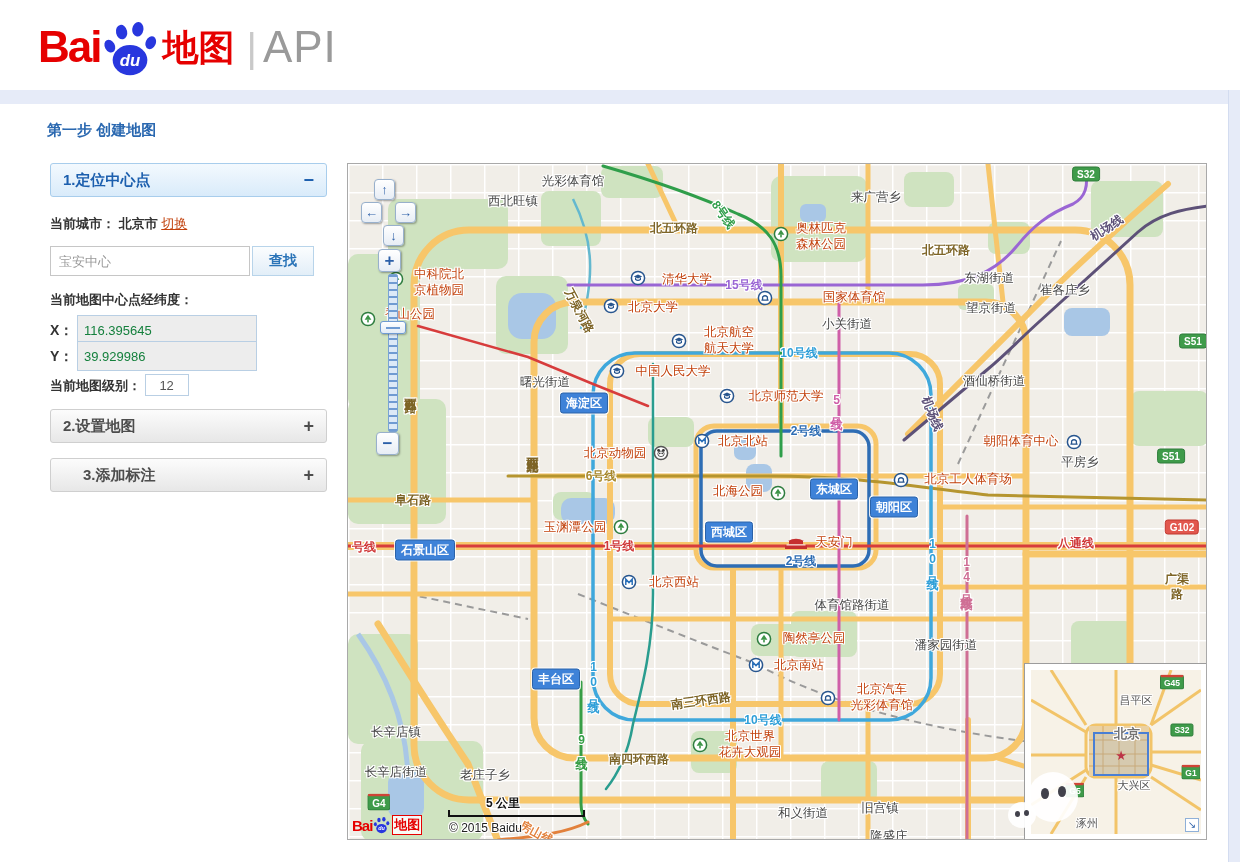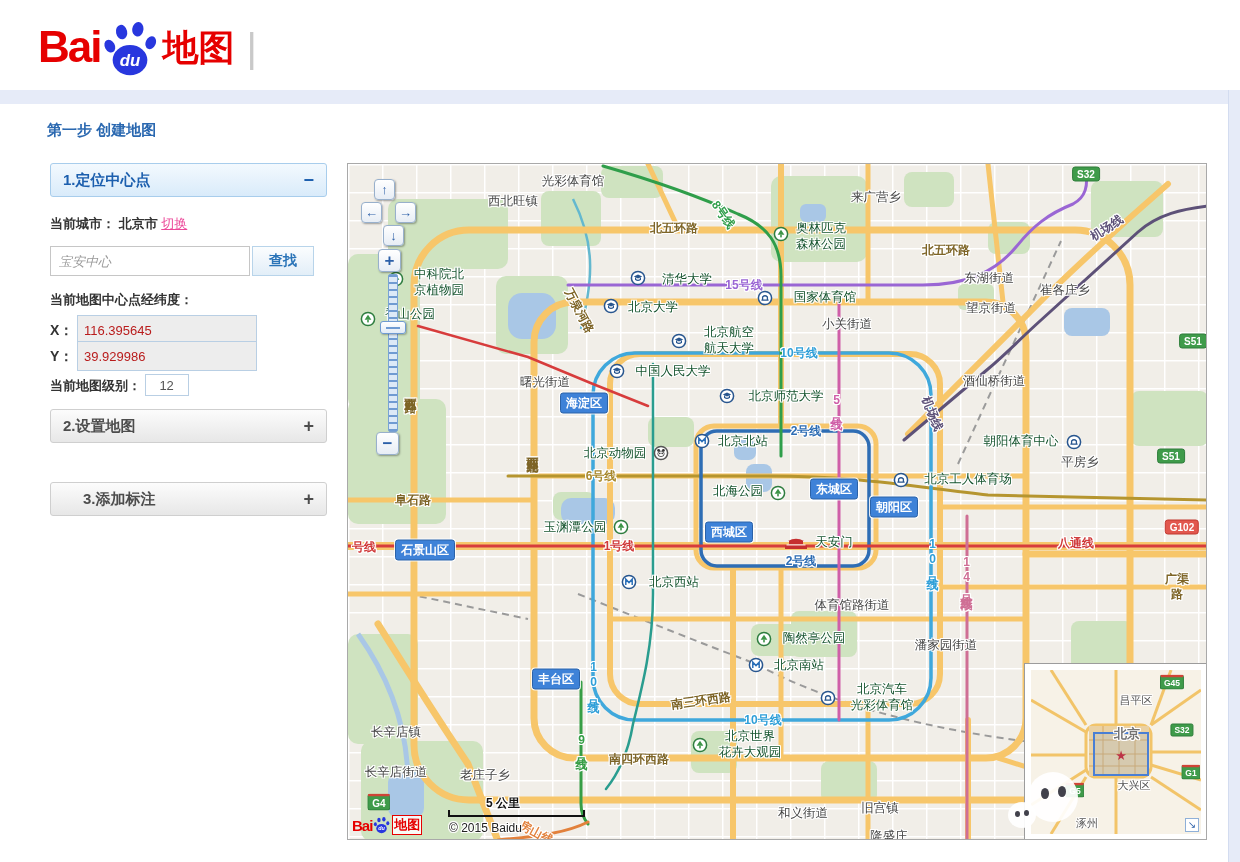--- a/index.html
+++ b/index.html
@@ -20,37 +20,37 @@
   .step-title{position:absolute;left:47px;top:121px;font-size:15px;font-weight:bold;color:#2a68b0;}
 
   
   .panel-hd{position:absolute;left:50px;width:277px;height:34px;border-radius:3px;display:flex;align-items:center;justify-content:space-between;padding:0 12px;cursor:pointer;}
   .panel-hd.blue{background:linear-gradient(#f3f9fe,#d9ebfa);border:1px solid #a8cdec;color:#1c5fae;}
   .panel-hd.gray{background:linear-gradient(#fcfcfc,#e7e7e7);border:1px solid #cfcfcf;color:#4d4d4d;}
   .panel-hd .t{font-size:15px;font-weight:bold;}
   .panel-hd .ic{font-size:18px;font-weight:bold;line-height:18px;}
   .srow{position:absolute;left:50px;font-size:13px;color:#333;}
   .lbl{font-weight:bold;color:#333;}
-  .link{color:#ec4899;text-decoration:underline;cursor:pointer;}
-  .search-input{position:absolute;left:50px;top:246px;width:200px;height:30px;border:1px solid #c6c6c6;padding:0 8px;font-size:13px;color:#555;font-style:italic;}
+  .link{color:#c2410c;text-decoration:underline;cursor:pointer;}
+  .search-input{position:absolute;left:50px;top:246px;width:200px;height:30px;border:1px solid #c6c6c6;padding:0 8px;font-size:13px;color:#555;}
   .search-input::placeholder{color:#9a9a9a;}
   .find-btn{position:absolute;left:252px;top:246px;width:62px;height:30px;background:linear-gradient(#fbfdfe,#e2eef8);border:1px solid #b8d4ea;color:#2a74b8;font-size:14px;font-weight:bold;cursor:pointer;}
-  .coord-inp{height:30px;border:1px solid #b9cfe4;background:#ededed;color:#b91c1c;font-size:13px;padding:0 6px;width:180px;}
+  .coord-inp{height:30px;border:1px solid #b9cfe4;background:#ededed;color:#15803d;font-size:13px;padding:0 6px;width:180px;}
   .lvl-inp{height:22px;width:44px;border:1px solid #b9cfe4;background:#fff;color:#555;font-size:13px;text-align:center;}
 
   
   .map{position:absolute;left:347px;top:163px;width:860px;height:677px;border:1px solid #a9a9a9;background:#f1eee8;overflow:hidden;cursor:default;}
   .map svg.base{position:absolute;left:0;top:0;}
   #map-labels{position:absolute;left:0;top:0;width:860px;height:677px;}
   .mlabel{position:absolute;transform:translate(-50%,-50%);font-size:12px;line-height:1.25;white-space:pre-line;text-align:center;pointer-events:none;}
   .halo{text-shadow:1px 0 #fff,-1px 0 #fff,0 1px #fff,0 -1px #fff,1px 1px #fff,-1px -1px #fff,1px -1px #fff,-1px 1px #fff;}
   .place{color:#454545;font-size:12.5px;}
   .road{color:#7d6426;font-weight:600;}
   .line-lb{font-weight:bold;font-size:12px;}
-  .poi{color:#14532d;font-size:12.5px;}
+  .poi{color:#c2410c;font-size:12.5px;}
   .vert{writing-mode:vertical-rl;text-orientation:upright;letter-spacing:1px;}
   .poi-icon{position:absolute;width:16px;height:16px;transform:translate(-50%,-50%);pointer-events:none;}
   .poi-icon.gate{width:26px;height:16px;}
   .poi-icon svg{width:100%;height:100%;display:block;}
   .badge-district{position:absolute;transform:translate(-50%,-50%);background:#3e82d8;border:1px solid #2b62a8;box-shadow:0 0 0 1px rgba(255,255,255,.85);color:#fff;font-size:12px;font-weight:bold;padding:1px 5px;border-radius:3px;white-space:nowrap;}
   .badge-road{position:absolute;transform:translate(-50%,-50%);background:#3f9b4a;border:1px solid #2e7d3a;color:#fff;font-size:10px;font-weight:bold;padding:0 4px;line-height:13px;border-radius:3px;white-space:nowrap;}
   .badge-road.nat{border-top:3px solid #cf4436;}
   .badge-road.g102{background:#e2574e;border-color:#c0392f;}
 
   
@@ -98,20 +98,21 @@
       <svg class="logo-paw" viewBox="0 0 100 100">
         <ellipse cx="35" cy="18" rx="10" ry="13" fill="#2837de" transform="rotate(-12 35 18)"></ellipse>
         <ellipse cx="64" cy="13" rx="10" ry="13" fill="#2837de" transform="rotate(8 64 13)"></ellipse>
         <ellipse cx="14" cy="43" rx="9" ry="12" fill="#2837de" transform="rotate(-28 14 43)"></ellipse>
         <ellipse cx="87" cy="37" rx="9" ry="12" fill="#2837de" transform="rotate(24 87 37)"></ellipse>
         <ellipse cx="50" cy="68" rx="31" ry="27" fill="#2837de"></ellipse>
         <text x="50" y="78" font-size="30" fill="#fff" text-anchor="middle" font-weight="bold" font-style="italic">du</text>
       </svg>
       <span class="logo-ditu">地图</span>
       <span class="logo-div">|</span>
+      <span class="logo-api">API</span>
     </div>
   </div>
   <div class="band-top"></div>
   <div class="band-right"></div>
 
   <div class="step-title">第一步 创建地图</div>
 
   <div class="panel-hd blue" style="top:163px;">
     <span class="t">1.定位中心点</span>
     <span class="ic">−</span>
@@ -138,21 +139,21 @@
   </div>
   <div class="srow" style="top:374px;">
     <span class="lbl">当前地图级别：</span>
     <input class="lvl-inp" value="12" style="">
   </div>
 
   <div class="panel-hd gray" style="top:409px;">
     <span class="t">2.设置地图</span>
     <span class="ic">+</span>
   </div>
-  <div class="panel-hd gray" style="top:482px;padding-left:32px;">
+  <div class="panel-hd gray" style="top:458px;padding-left:32px;">
     <span class="t">3.添加标注</span>
     <span class="ic">+</span>
   </div>
 
   <div class="map">
     <svg class="base" width="860" height="677" viewBox="0 0 860 677">
       <defs>
         <pattern id="blocks" width="34" height="28" patternUnits="userSpaceOnUse">
           <rect width="34" height="28" fill="#f1eee8"></rect>
           <path d="M0 0H34M0 0V28" stroke="#ffffff" stroke-width="3"></path>
@@ -350,21 +351,21 @@
           </svg>
         </div>
         <div class="mlabel halo poi" style="left: 473px; top: 73px;">奥林匹克
 森林公园</div>
         <div class="poi-icon" style="left: 417px; top: 134px;">
           <svg viewBox="-8 -8 16 16">
             <circle r="6.6" fill="#fff" stroke-width="1.5" stroke="#28568f"></circle>
             <path d="M-3.6,2.2 H3.6 M-2.4,2.2 V-1 Q0,-3.4 2.4,-1 V2.2" fill="none" stroke="#28568f" stroke-width="1.3"></path>
           </svg>
         </div>
-        <div class="mlabel halo poi" style="left: 477px; top: 134px;">国家体育馆</div>
+        <div class="mlabel halo poi" style="left: 506px; top: 134px;">国家体育馆</div>
         <div class="poi-icon" style="left: 313px; top: 289px;">
           <svg viewBox="-8 -8 16 16">
             <circle r="6.6" fill="#fff" stroke-width="1.5" stroke="#555"></circle>
             <circle cx="-2.4" cy="-2.6" r="1.4" fill="#333"></circle>
             <circle cx="2.4" cy="-2.6" r="1.4" fill="#333"></circle>
             <ellipse cx="0" cy="0.8" rx="3.2" ry="2.8" fill="#fff" stroke="#333" stroke-width="0.8"></ellipse>
             <circle cx="-1.2" cy="0.4" r="0.8" fill="#333"></circle>
             <circle cx="1.2" cy="0.4" r="0.8" fill="#333"></circle>
           </svg>
         </div>

